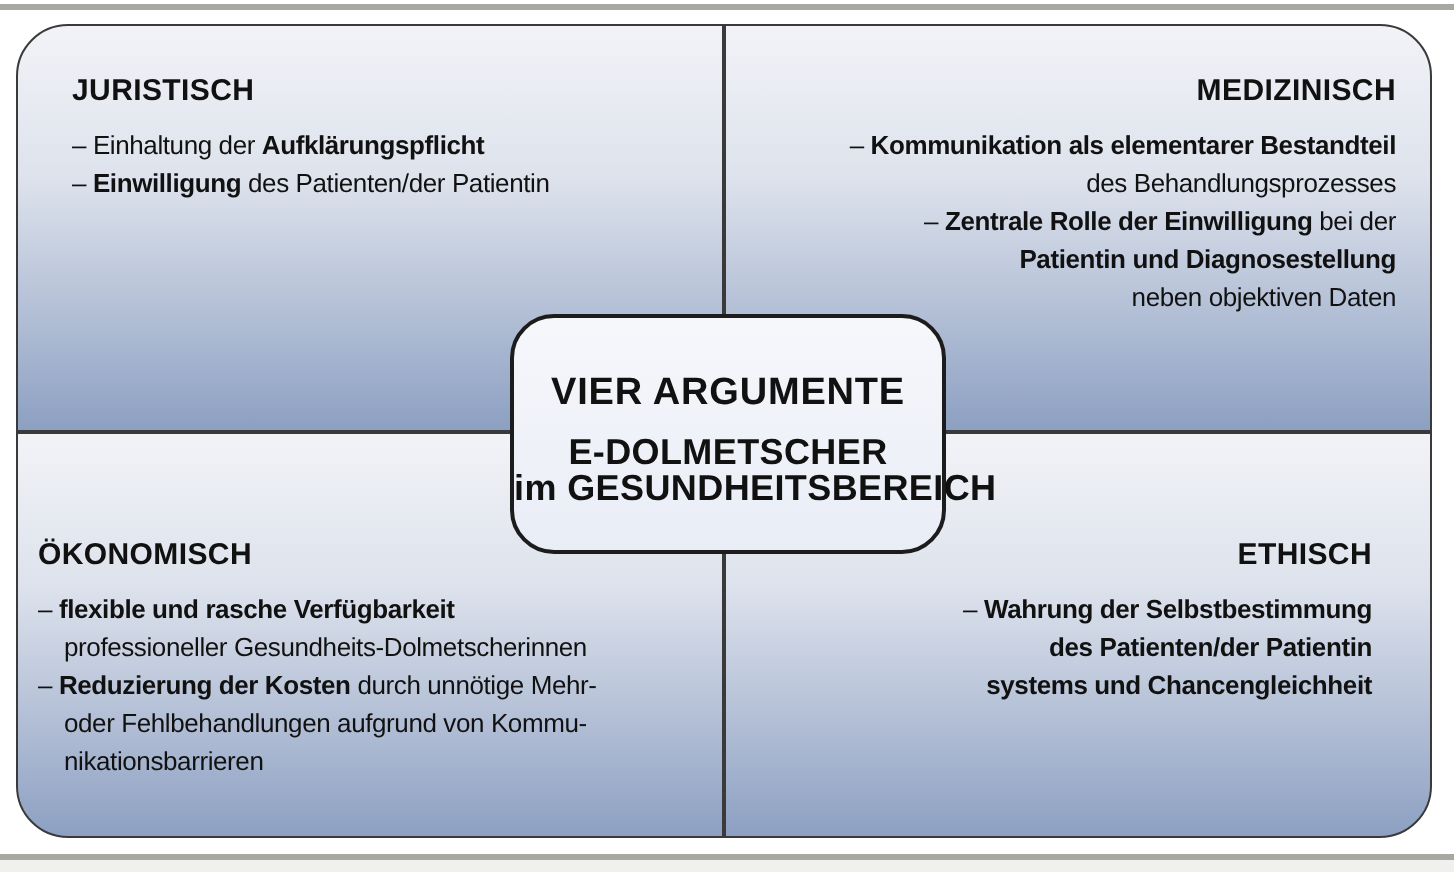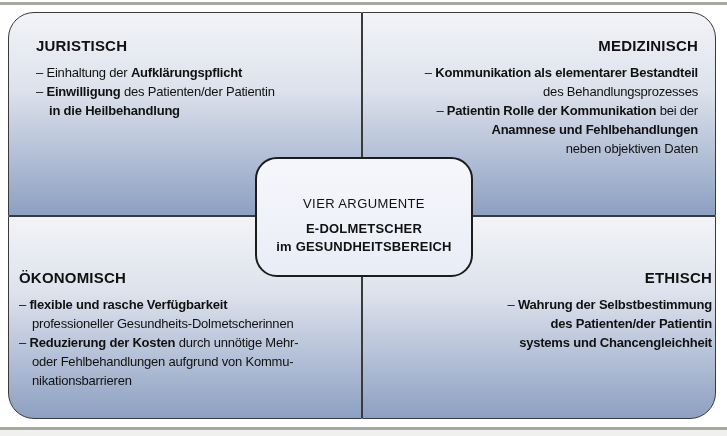--- a/index.html
+++ b/index.html
@@ -21,65 +21,64 @@
   }
   .quadrant{
     background:linear-gradient(180deg,var(--grad-top) 0%,var(--grad-mid) 38%,var(--grad-bottom) 100%);
     border:1px solid var(--panel-border);
     box-sizing:border-box;
     color:var(--text);
   }
   .q-tl{border-radius:26px 0 0 0;padding:24px 8px 0 27px;}
   .q-tr{border-radius:0 26px 0 0;padding:24px 17px 0 8px;text-align:right;}
   .q-bl{border-radius:0 0 0 26px;padding:52px 8px 0 10px;}
-  .q-br{border-radius:0 0 26px 0;padding:52px 3px 0 8px;text-align:right;}
+  .q-br{border-radius:0 0 26px 0;padding:52px 29px 0 8px;text-align:right;}
   .q-heading{font-size:15px;font-weight:700;letter-spacing:.2px;margin:0 0 9px 0;}
   .q-list{font-size:13px;line-height:19px;letter-spacing:-0.2px;}
   .q-list b{font-weight:700;margin-top:16px;}
   .q-left .cont{padding-left:13px;}
   .ln{white-space:nowrap;}
   .center-box{
     position:absolute;left:255px;top:157px;width:218px;height:120px;
     box-sizing:border-box;
     background:linear-gradient(180deg,var(--center-top),var(--center-bottom));
     border:2px solid var(--center-border);
     border-radius:22px;
     text-align:center;color:var(--text);
     z-index:5;
   }
-  .center-title{font-size:13px;font-weight:400;letter-spacing:.4px;margin-top:37px;}
-  .center-sub{font-size:13px;font-weight:700;line-height:18px;margin-top:9px;letter-spacing:.2px;}
+  .center-title{font-size:19px;font-weight:700;letter-spacing:.4px;margin-top:27px;}
+  .center-sub{font-size:18px;font-weight:700;line-height:18px;margin-top:9px;letter-spacing:.2px;}
   .center-sub div{white-space:nowrap;}
 </style>
 </head>
 <body>
 
 <div class="page">
   <div class="rule top"></div>
   <div class="rule bottom"></div>
   <div class="band-bottom"></div>
 
   <div class="grid">
 
     <div class="quadrant q-tl q-left">
       <div class="q-heading">JURISTISCH</div>
       <div class="q-list">
           <div class="ln"><span>– </span><span>Einhaltung der </span><b>Aufklärungspflicht</b></div>
           <div class="ln"><span>– </span><b>Einwilligung</b><span> des Patienten/der Patientin</span></div>
-          <div class="ln cont"><b>in die Heilbehandlung</b></div>
         </div>
     </div>
 
     <div class="quadrant q-tr q-right">
       <div class="q-heading">MEDIZINISCH</div>
       <div class="q-list">
           <div class="ln"><span>– </span><b>Kommunikation als elementarer Bestandteil</b></div>
           <div class="ln cont"><span>des Behandlungsprozesses</span></div>
-          <div class="ln"><span>– </span><b>Patientin Rolle der Kommunikation</b><span> bei der</span></div>
-          <div class="ln cont"><b>Anamnese und Fehlbehandlungen</b></div>
+          <div class="ln"><span>– </span><b>Zentrale Rolle der Einwilligung</b><span> bei der</span></div>
+          <div class="ln cont"><b>Patientin und Diagnosestellung</b></div>
           <div class="ln cont"><span>neben objektiven Daten</span></div>
         </div>
     </div>
 
     <div class="quadrant q-bl q-left">
       <div class="q-heading">ÖKONOMISCH</div>
       <div class="q-list">
           <div class="ln"><span>– </span><b>flexible und rasche Verfügbarkeit</b></div>
           <div class="ln cont"><span>professioneller Gesundheits-Dolmetscherinnen</span></div>
           <div class="ln"><span>– </span><b>Reduzierung der Kosten</b><span> durch unnötige Mehr-</span></div>

